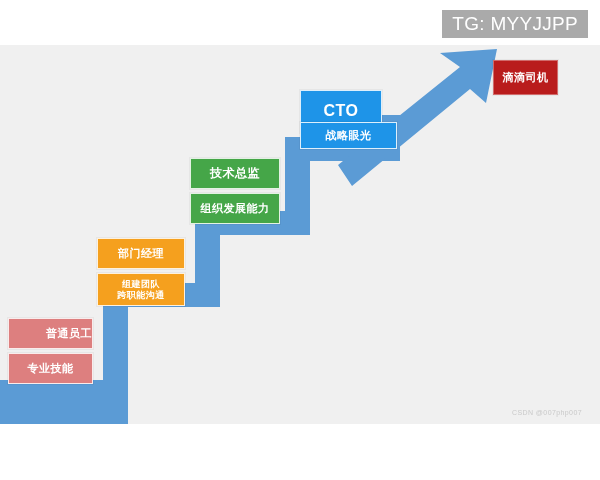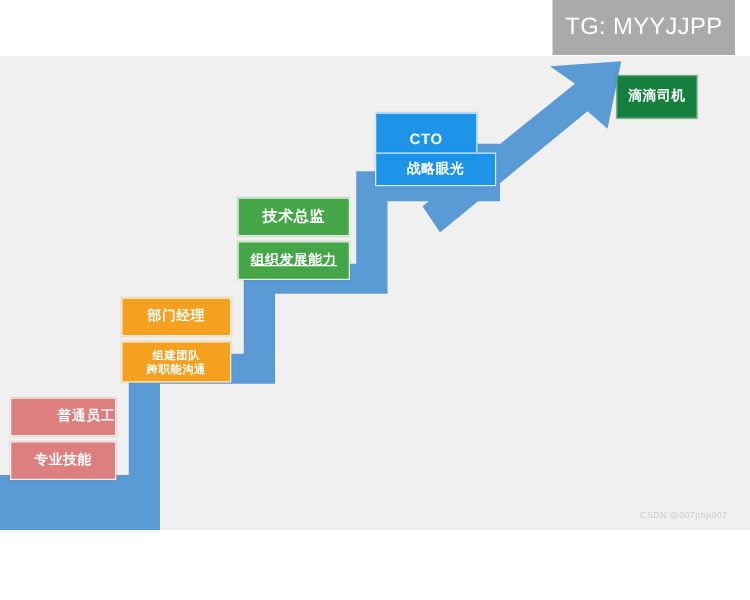--- a/index.html
+++ b/index.html
@@ -49,40 +49,40 @@
     font-weight: bold;
     line-height: 1.15;
     letter-spacing: 0.5px;
     border: 1px solid rgba(255,255,255,0.85);
     box-shadow: 0 0 0 1px rgba(0,0,0,0.04);
   }
   .chip.red   { background: #dd7f7f; }
   .chip.orange{ background: #f5a01e; }
   .chip.green { background: #45a648; }
   .chip.blue  { background: #1e94e8; }
-  .chip.gray  { background: #15803d; border-color: rgba(255,255,255,0.35); }
+  .chip.gray  { background: #b91c1c; border-color: rgba(255,255,255,0.35); }
 
   .chip .chip-label { display: block; width: 100%; }
   .chip .chip-label.two-line { white-space: pre-line; }
 
   
   .wm-badge {
     position: absolute;
     background: #aaaaaa;
     color: #ffffff;
     display: flex;
     align-items: center;
     padding: 0 10px;
     font-weight: normal;
     white-space: nowrap;
   }
   #wm-top {
     right: 12px;
-    top: 0;
-    height: 44px;
+    top: 10px;
+    height: 28px;
     font-size: 19px;
     letter-spacing: 0.3px;
   }
   #wm-bottom {
     left: 10px;
     bottom: 14px;
     height: 31px;
     font-size: 19px;
     letter-spacing: 0.2px;
   }
@@ -121,25 +121,25 @@
       <span class="chip-label two-line">组建团队
 跨职能沟通</span>
     </div>
     <div class="chip orange" style="left:97px; top:193px; width:88px;  height:31px; font-size:11px;">
       <span class="chip-label">部门经理</span>
     </div>
 
     <div class="chip green" style="left:190px; top:113px; width:90px;  height:31px; font-size:12px;">
       <span class="chip-label">技术总监</span>
     </div>
-    <div class="chip green" style="left:190px; top:148px; width:90px;  height:31px; font-size:11px;text-decoration:underline;">
+    <div class="chip green" style="left:190px; top:148px; width:90px;  height:31px; font-size:11px;">
       <span class="chip-label">组织发展能力</span>
     </div>
 
-    <div class="chip blue" style="left:300px; top:45px;  width:82px;  height:43px; font-size:12px;">
+    <div class="chip blue" style="left:300px; top:45px;  width:82px;  height:43px; font-size:16px;">
       <span class="chip-label">CTO</span>
     </div>
     <div class="chip blue" style="left:300px; top:77px;  width:97px;  height:27px; font-size:11px;">
       <span class="chip-label">战略眼光</span>
     </div>
 
     <div class="chip gray" style="left:493px; top:15px;  width:65px;  height:35px; font-size:11px;">
       <span class="chip-label">滴滴司机</span>
     </div>
 

